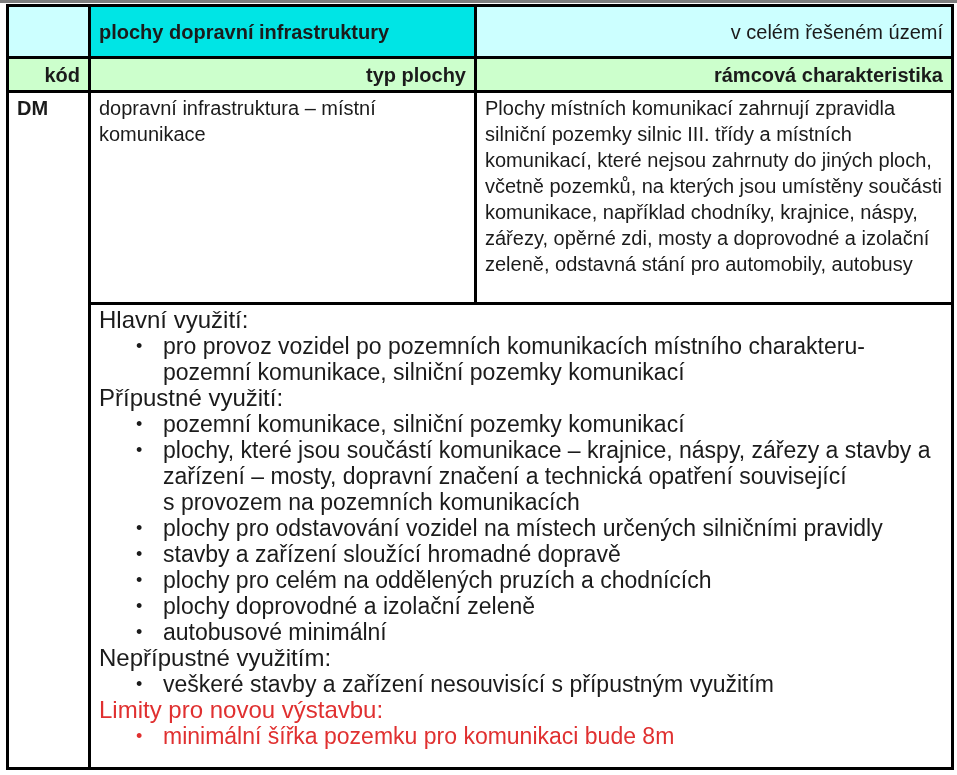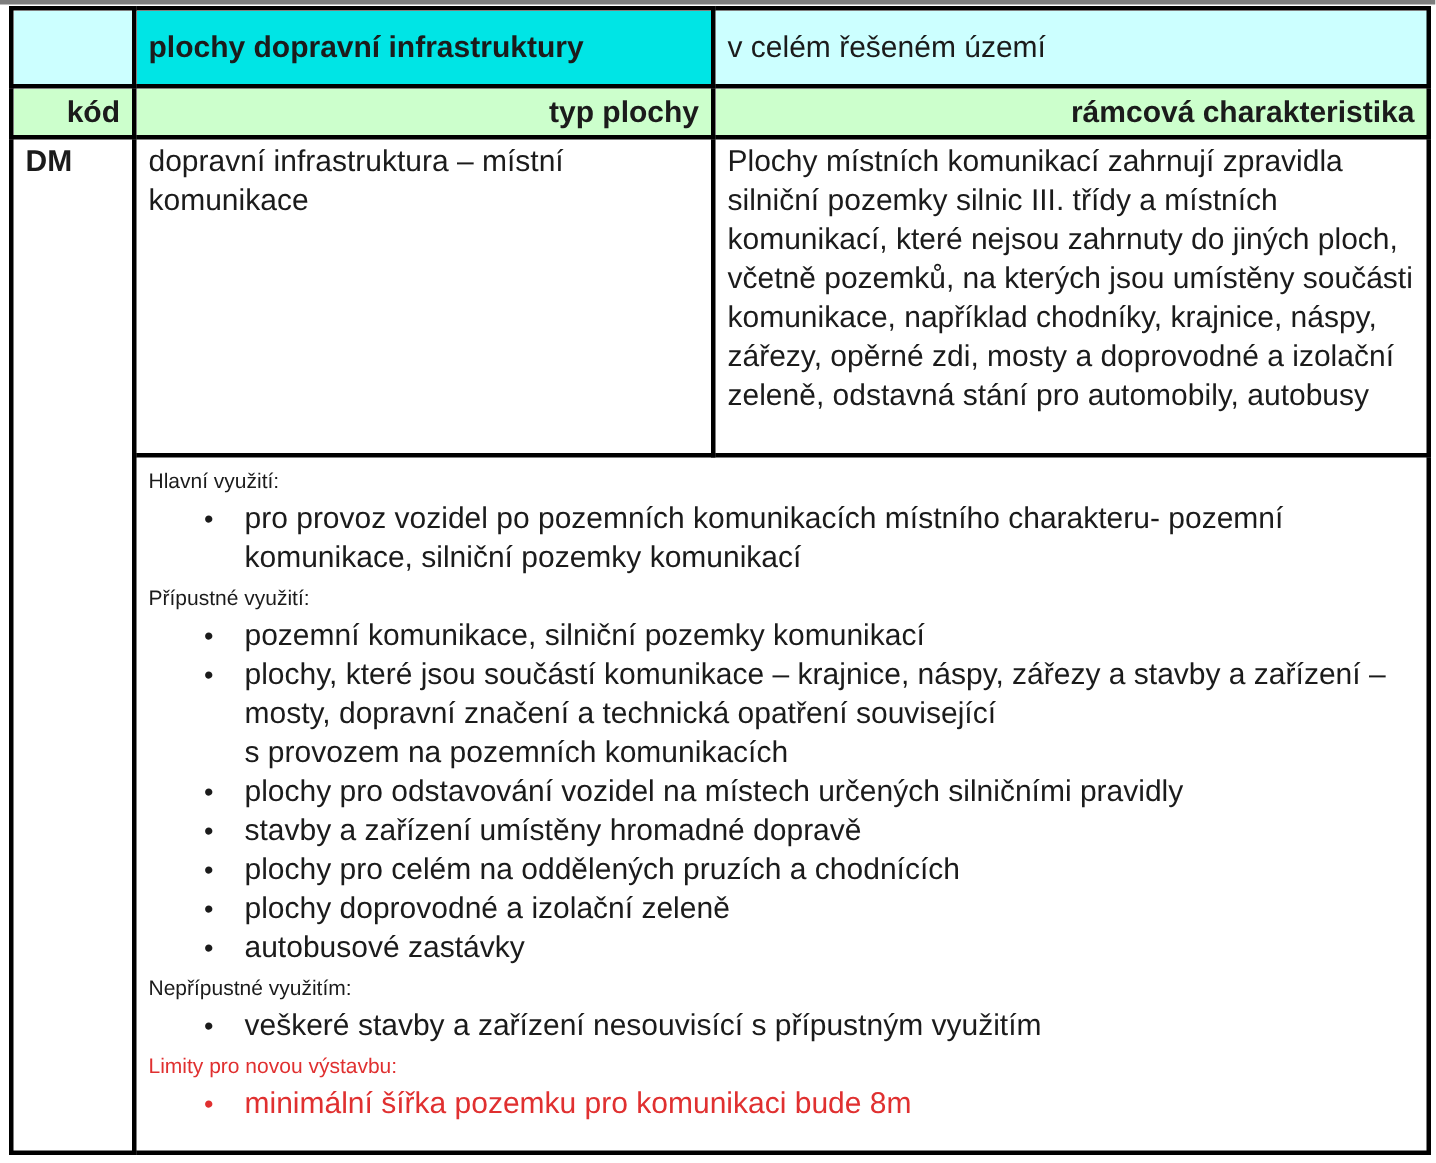--- a/index.html
+++ b/index.html
@@ -46,49 +46,49 @@
   col.c2 { width: 386px; }
   col.c3 { width: 477px; }
 
   tr.row-title { height: 52px; }
   tr.row-title td { vertical-align: middle; }
   tr.row-head  { height: 34px; text-align: right; }
   tr.row-head td { vertical-align: middle; }
   tr.row-main  { height: 212px; }
 
   .bg-cyan   { background: var(--cyan_bright); }
-  .bg-pale   { background: var(--cyan_pale); }
+  .bg-pale   { background: var(--cyan_pale); text-align: right; }
   .bg-green  { background: var(--green_pale); }
   .bold      { font-weight: bold; }
   .fs21      { font-size: 21px; }
 
   td.cell-code {
     font-size: 27px;
     font-weight: bold;
     padding-left: 10px;
     padding-top: 3px;
   }
   td.cell-characteristic { padding-left: 6px; padding-right: 4px; }
   td.cell-header-char    { padding-left: 14px; }
 
   td.cell-usage { padding: 3px 8px 3px 8px; }
   .usage-section { color: var(--text); }
   .usage-section.red { color: var(--red_text); }
-  .usage-heading { font-size: 14px; line-height: 26px; }
+  .usage-heading { font-size: 24px; line-height: 26px; }
   .bullet-item { display: flex; }
   .bullet-marker {
     flex: 0 0 64px;
     padding-left: 37px;
     font-size: 18px;
     line-height: 26px;
   }
   .bullet-text {
     flex: 1;
     white-space: pre-line;
-    font-size: 20px;
+    font-size: 23px;
     line-height: 26px;
   }
 </style>
 </head>
 <body>
 
 <div class="edge-artifact"></div>
 
 <table class="zoning">
   <colgroup>
@@ -132,33 +132,33 @@
                 <span class="bullet-marker">•</span>
                 <span class="bullet-text">plochy, které jsou součástí komunikace – krajnice, náspy, zářezy a stavby a zařízení – mosty, dopravní značení a technická opatření související
 s provozem na pozemních komunikacích</span>
               </div>
               <div class="bullet-item">
                 <span class="bullet-marker">•</span>
                 <span class="bullet-text">plochy pro odstavování vozidel na místech určených silničními pravidly</span>
               </div>
               <div class="bullet-item">
                 <span class="bullet-marker">•</span>
-                <span class="bullet-text">stavby a zařízení umístěny hromadné dopravě</span>
+                <span class="bullet-text">stavby a zařízení sloužící hromadné dopravě</span>
               </div>
               <div class="bullet-item">
                 <span class="bullet-marker">•</span>
                 <span class="bullet-text">plochy pro celém na oddělených pruzích a chodnících</span>
               </div>
               <div class="bullet-item">
                 <span class="bullet-marker">•</span>
                 <span class="bullet-text">plochy doprovodné a izolační zeleně</span>
               </div>
               <div class="bullet-item">
                 <span class="bullet-marker">•</span>
-                <span class="bullet-text">autobusové zastávky</span>
+                <span class="bullet-text">autobusové minimální</span>
               </div>
             </div>
             <div class="usage-section">
               <div class="usage-heading">Nepřípustné využitím:</div>
               <div class="bullet-item">
                 <span class="bullet-marker">•</span>
                 <span class="bullet-text">veškeré stavby a zařízení nesouvisící s přípustným využitím</span>
               </div>
             </div>
             <div class="usage-section red">

